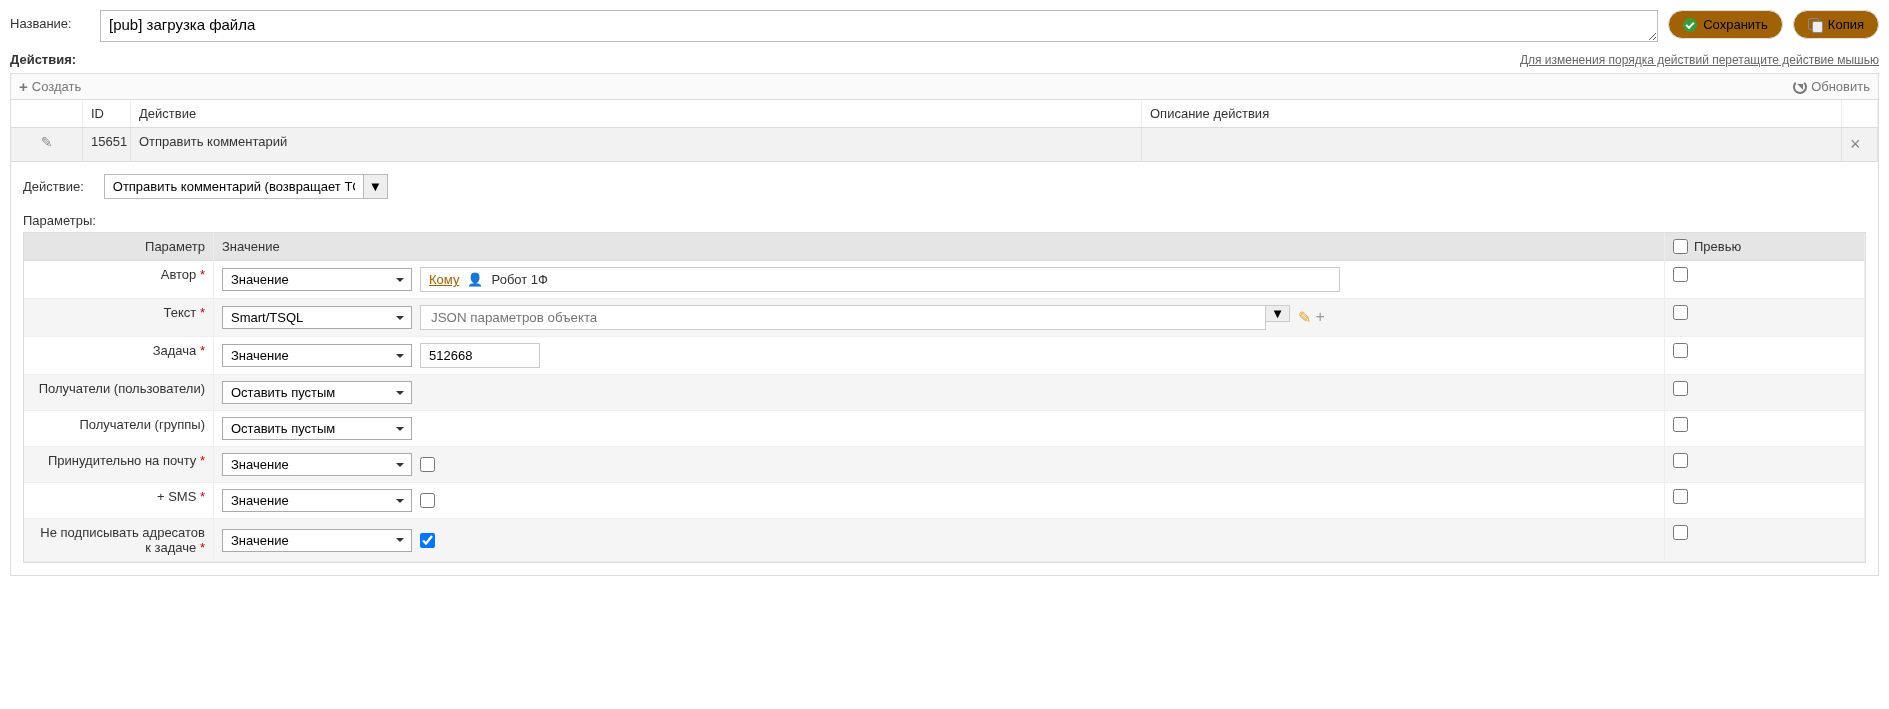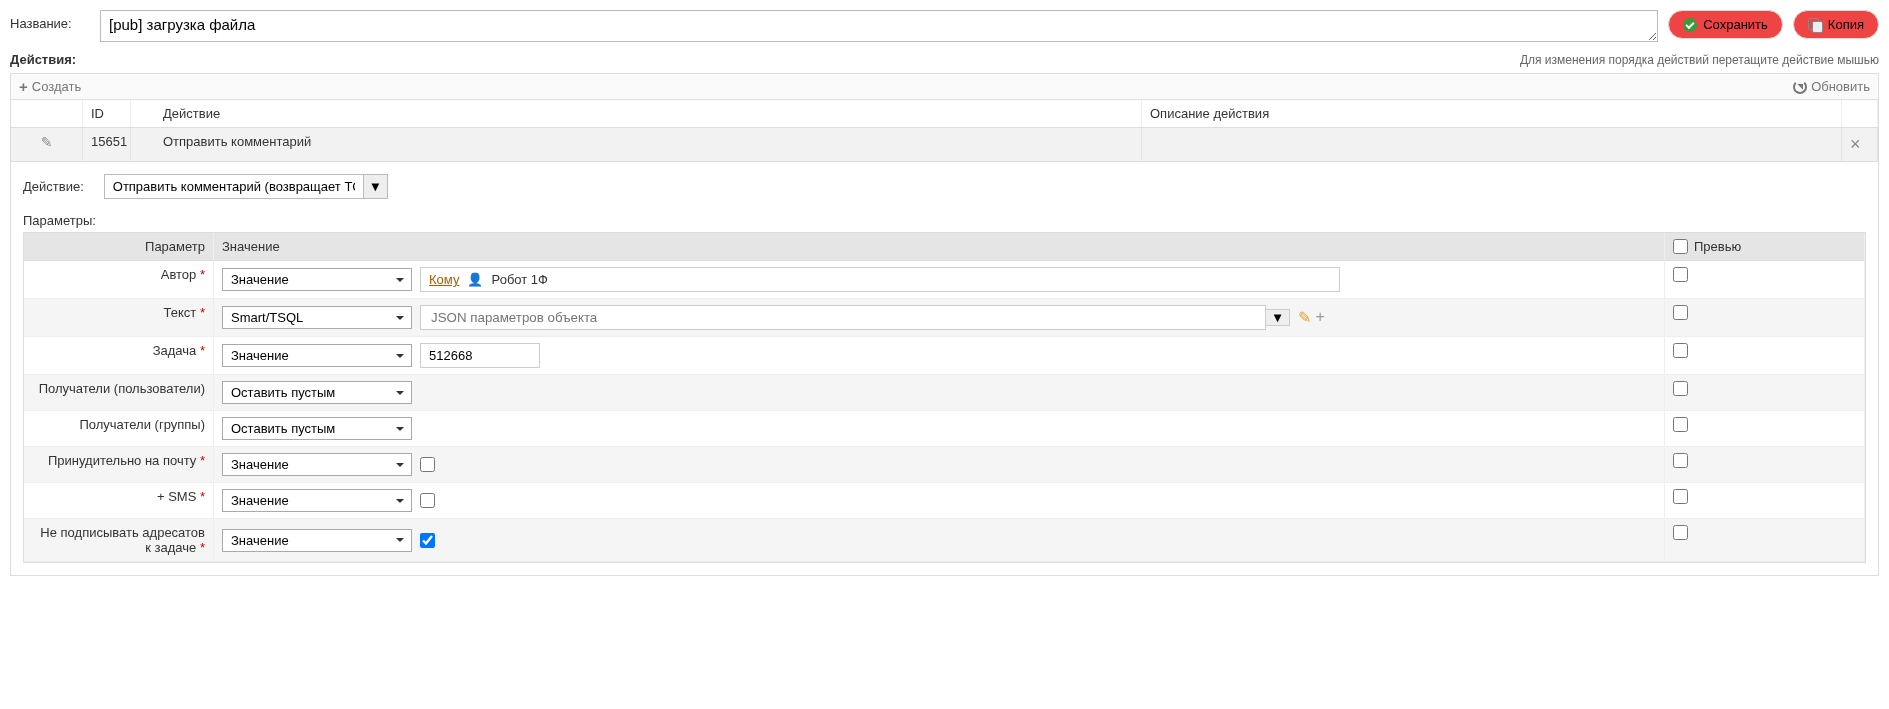--- a/index.html
+++ b/index.html
@@ -24,21 +24,21 @@
 .title-input {
   flex: 1;
   border: 1px solid #bbb;
   padding: 5px 8px;
   font-size: 15px;
   resize: both;
   height: 32px;
   font-family: inherit;
 }
 .btn {
-  background: #ef4444;
+  background: #a16207;
   border: 1px solid #ddd;
   border-radius: 16px;
   padding: 6px 14px;
   cursor: pointer;
   display: inline-flex;
   align-items: center;
   gap: 6px;
   font-size: 13px;
 }
 .icon { display: inline-block; }
@@ -70,21 +70,21 @@
 }
 .icon-copy::before { left: 0; top: 0; }
 .icon-copy::after { left: 4px; top: 3px; background: #eee; }
 .actions-header {
   display: flex;
   justify-content: space-between;
   align-items: center;
   margin-bottom: 6px;
 }
 .actions-label { font-weight: bold; }
-.hint-text { color: #666; font-size: 12px; }
+.hint-text { color: #666; font-size: 12px; text-decoration: underline; }
 .toolbar {
   border: 1px solid #ddd;
   background: #fafafa;
   display: flex;
   justify-content: space-between;
   padding: 4px 8px;
   align-items: center;
 }
 .tool-btn {
   background: none;
@@ -118,21 +118,21 @@
   border-top: none;
   background: #fff;
 }
 .grid-header > div {
   padding: 6px 8px;
   border-right: 1px solid #eee;
   font-size: 13px;
 }
 .col-edit { width: 72px; }
 .col-id { width: 48px; }
-.col-action { flex: 1; margin-left: 24px; }
+.col-action { flex: 1; }
 .col-desc { width: 700px; }
 .col-close { width: 36px; }
 .grid-row {
   display: flex;
   border: 1px solid #ddd;
   border-top: none;
   background: #f2f2f2;
 }
 .grid-row > div {
   padding: 6px 8px;
@@ -246,21 +246,21 @@
 .link-text { text-decoration: underline; color: #a16207; }
 .icon-user { color: #aaa; }
 .text-input {
   border: 1px solid #ccc;
   padding: 4px 8px;
   font-size: 13px;
   width: 120px;
 }
 .combo-json {
   display: flex;
-  align-items: center;
+  align-items: flex-start;
   flex: 1;
   max-width: 870px;
   border-radius: 10px;
 }
 .combo-json input {
   flex: 1;
   border: 1px solid #ccc;
   padding: 4px 10px;
 }
 .combo-json button {

